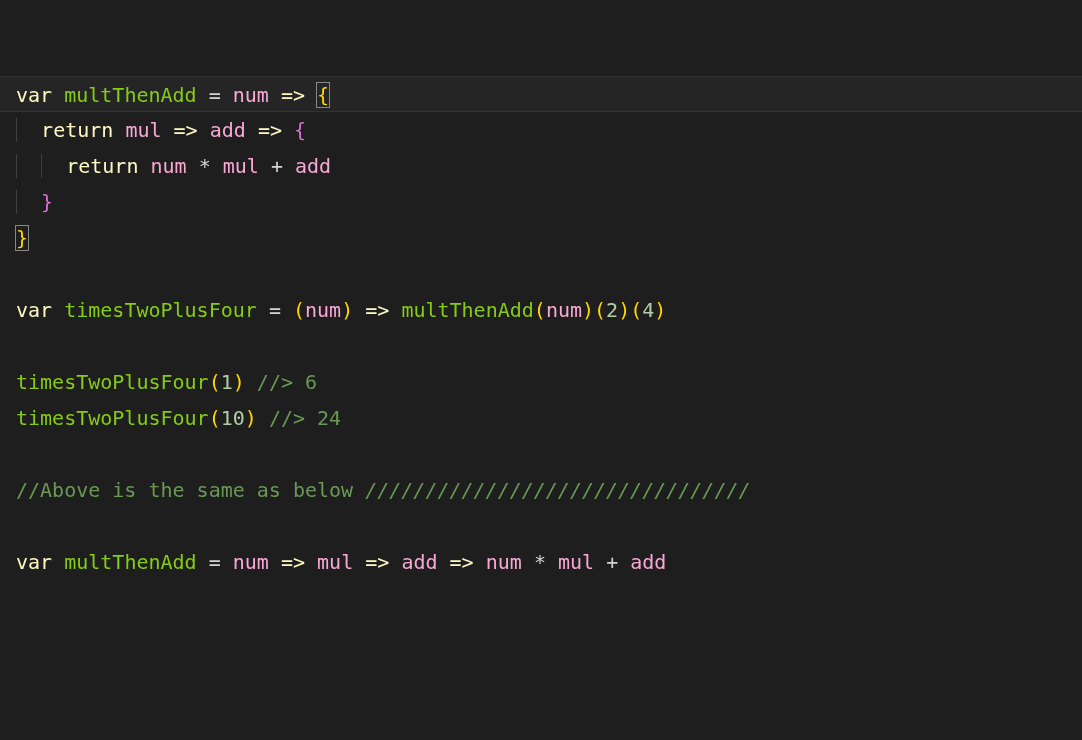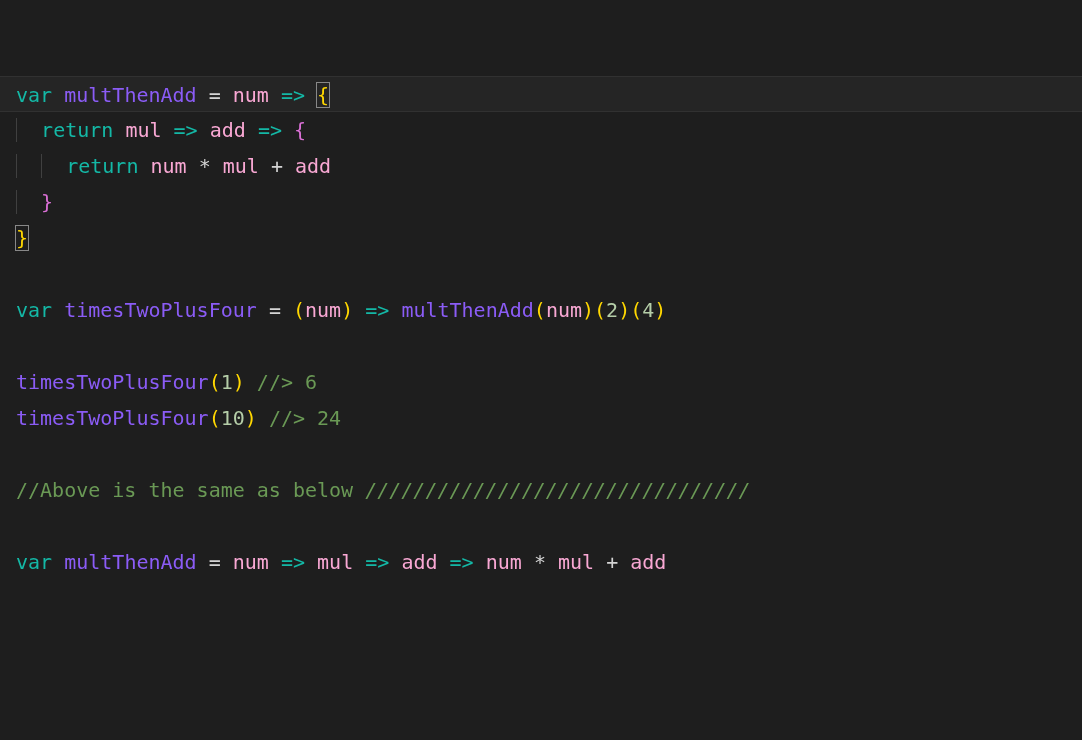--- a/index.html
+++ b/index.html
@@ -28,22 +28,22 @@
       border-top: 1px solid rgba(255,255,255,0.06);
       border-bottom: 1px solid rgba(255,255,255,0.06);
       margin-left: -16px;
       padding-left: 16px;
       margin-right: 0;
     }
     .indent-guide {
       border-left: 1px solid #404040;
     }
     
-    .kw   { color: #14b8a6; }   
-    .fn   { color: #8b5cf6; }   
+    .kw   { color: #fef9c3; }   
+    .fn   { color: #84cc16; }   
     .id   { color: #f9a8d4; }   
     .op   { color: #d4d4d4; }   
     .pnY  { color: #ffd700; }   
     .pnP  { color: #da70d6; }   
     .num  { color: #b5cea8; }   
     .cm   { color: #6a9955; font-style: normal; }  
     .bracket-match {
       border: 1px solid #888;
       border-radius: 0;
       margin: -1px;

